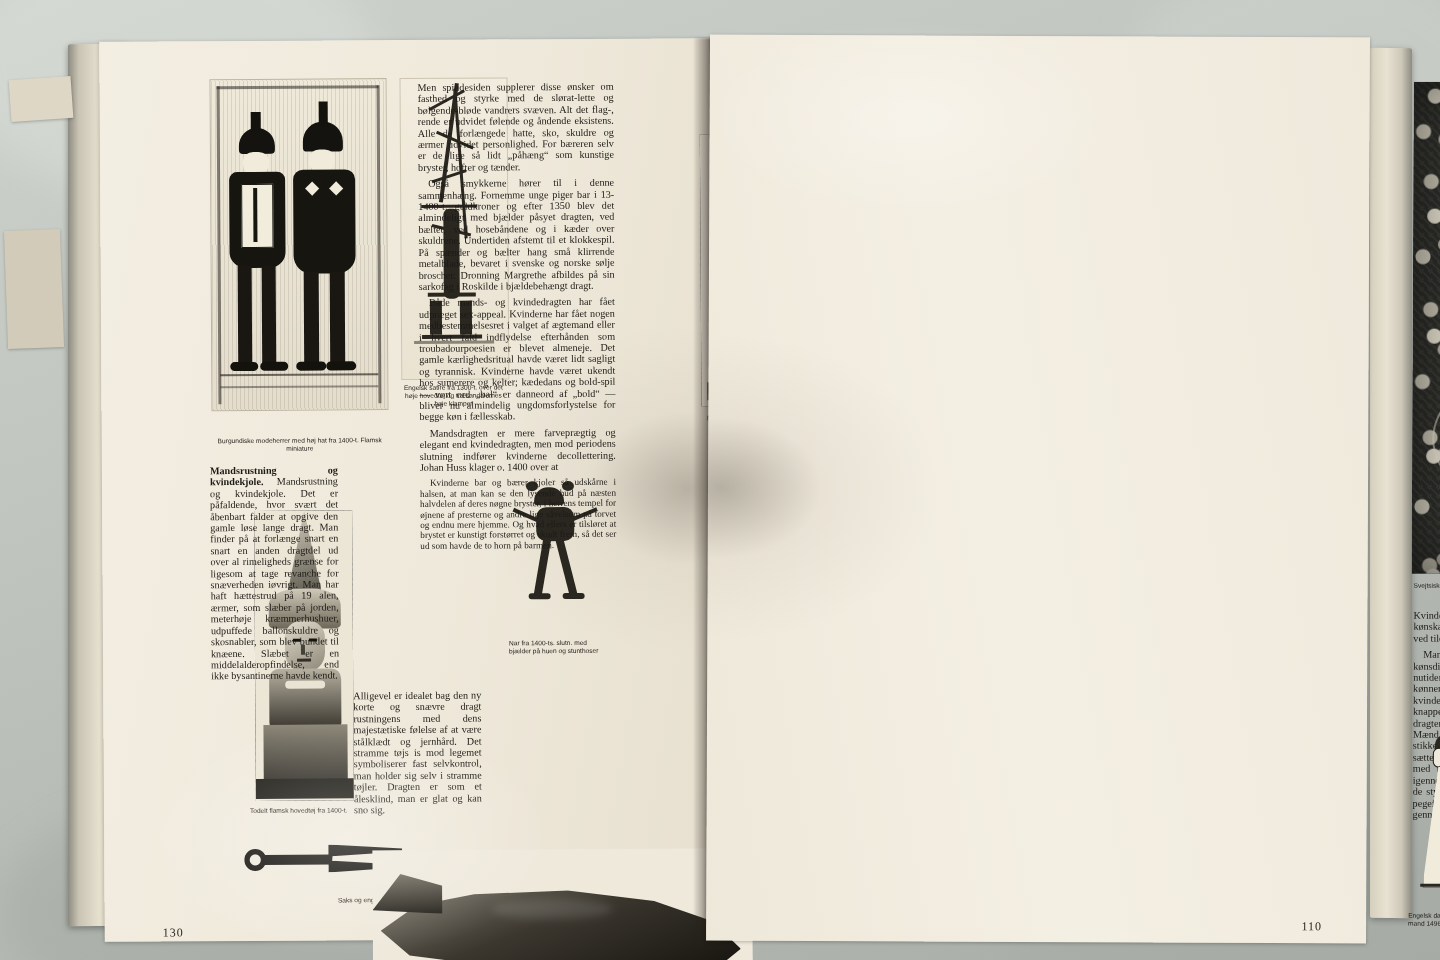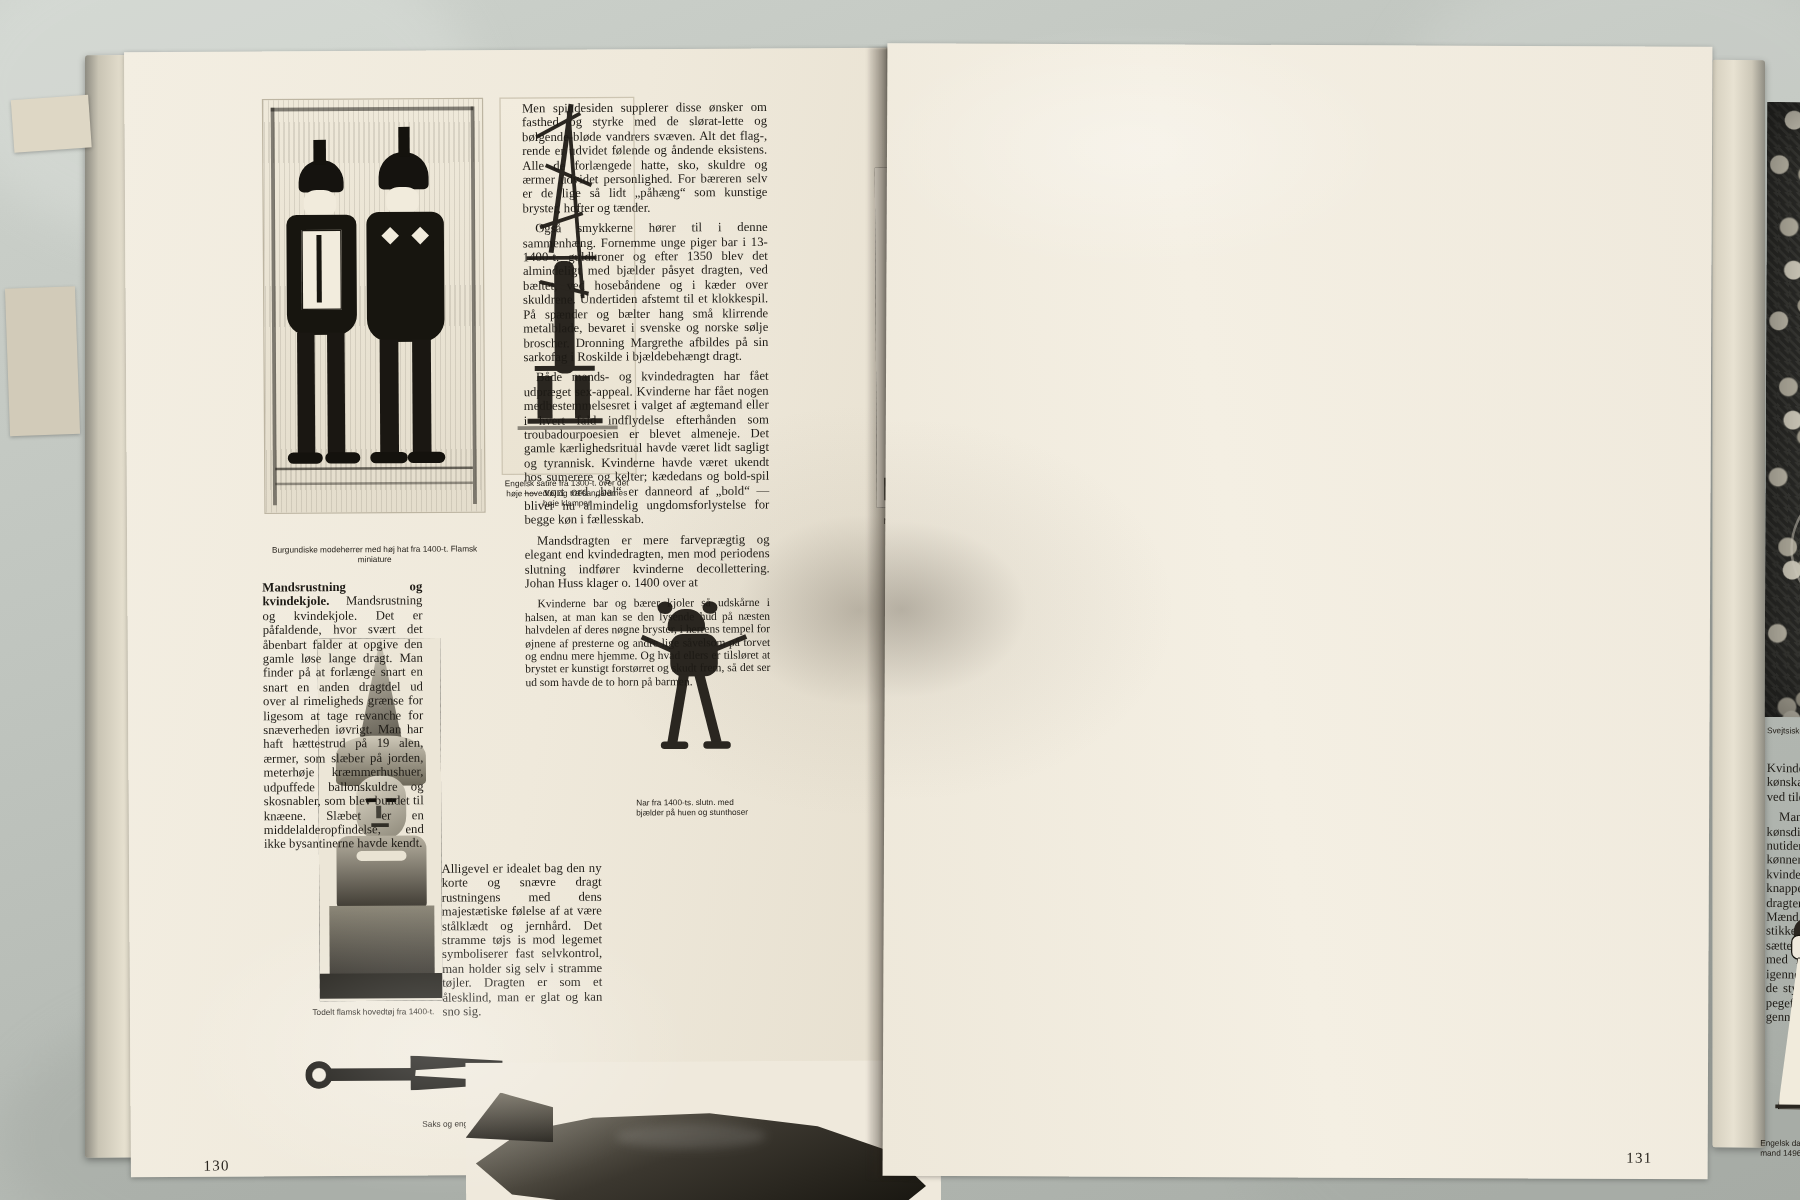--- a/index.html
+++ b/index.html
@@ -471,19 +471,19 @@
         <div class="ink-l" style="left:18px;top:6px;width:28px;height:16px;border-radius:12px 12px 2px 2px;"></div>
         <div style="position:absolute;left:16px;top:20px;width:32px;height:18px;background:#efe9dc;border:1px solid #17150f;border-radius:6px;"></div>
         <div style="position:absolute;left:6px;top:38px;width:54px;height:120px;background:#f1ebdc;
              border:1px solid #17150f;clip-path:polygon(28% 0,72% 0,100% 100%,0 100%);"></div>
 
         <div class="ink-l" style="left:4px;top:156px;width:58px;height:3px;"></div>
 
       </div>
       <div class="caption left" style="left:702px;top:874px;width:96px;">Engelsk dame 1488 og dansk mand 1496</div>
 
-      <div class="folio" style="right:44px;top:882px;">131</div>
+      <div class="folio" style="right:44px;top:882px;">110</div>
     </div>
 
     <div class="glare" style="left:640px;top:0;width:420px;height:200px;"></div>
     <div class="glare" style="left:80px;top:700px;width:420px;height:240px;"></div>
   </div>
 </div>
 
 </body></html>

